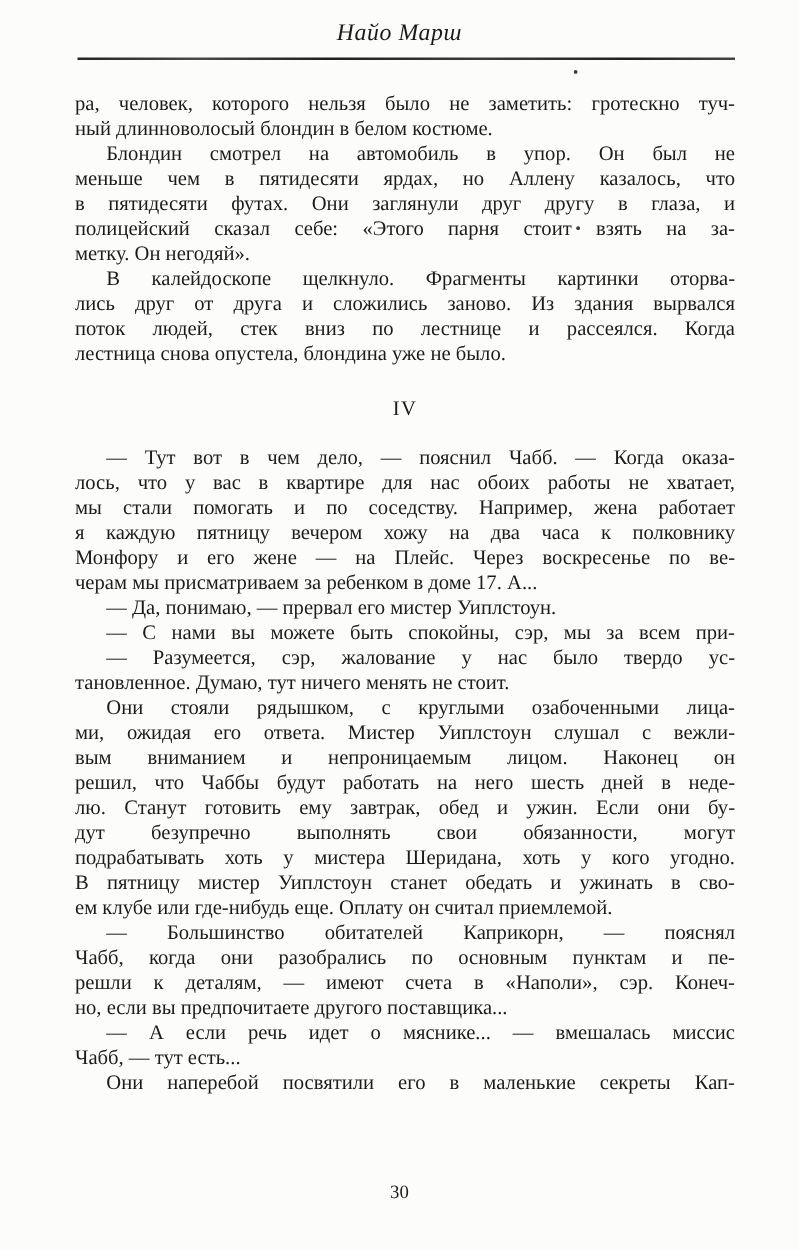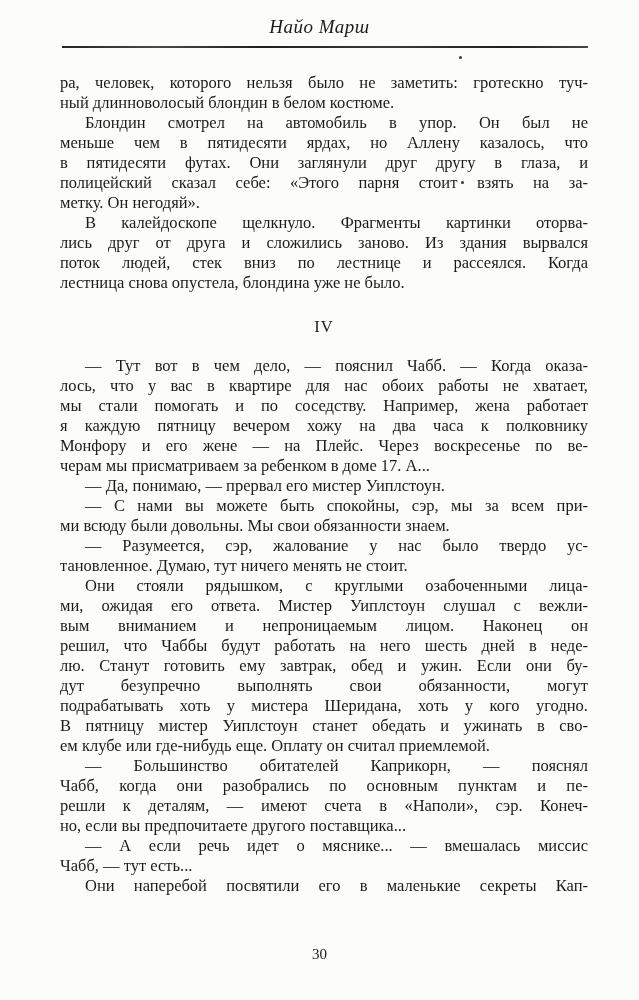--- a/index.html
+++ b/index.html
@@ -101,21 +101,20 @@
         <div class="line">мы стали помогать и по соседству. Например, жена работает</div>
         <div class="line">я каждую пятницу вечером хожу на два часа к полковнику</div>
         <div class="line">Монфору и его жене — на Плейс. Через воскресенье по ве-</div>
         <div class="line last">черам мы присматриваем за ребенком в доме 17. А...</div>
       </div>
       <div class="paragraph">
         <div class="line last indent">— Да, понимаю, — прервал его мистер Уиплстоун.</div>
       </div>
       <div class="paragraph">
         <div class="line indent">— С нами вы можете быть спокойны, сэр, мы за всем при-</div>
-        <div class="line last">ми всюду были довольны. Мы свои обязанности знаем.</div>
       </div>
       <div class="paragraph">
         <div class="line indent">— Разумеется, сэр, жалование у нас было твердо ус-</div>
         <div class="line last">тановленное. Думаю, тут ничего менять не стоит.</div>
       </div>
       <div class="paragraph">
         <div class="line indent">Они стояли рядышком, с круглыми озабоченными лица-</div>
         <div class="line">ми, ожидая его ответа. Мистер Уиплстоун слушал с вежли-</div>
         <div class="line">вым вниманием и непроницаемым лицом. Наконец он</div>
         <div class="line">решил, что Чаббы будут работать на него шесть дней в неде-</div>

